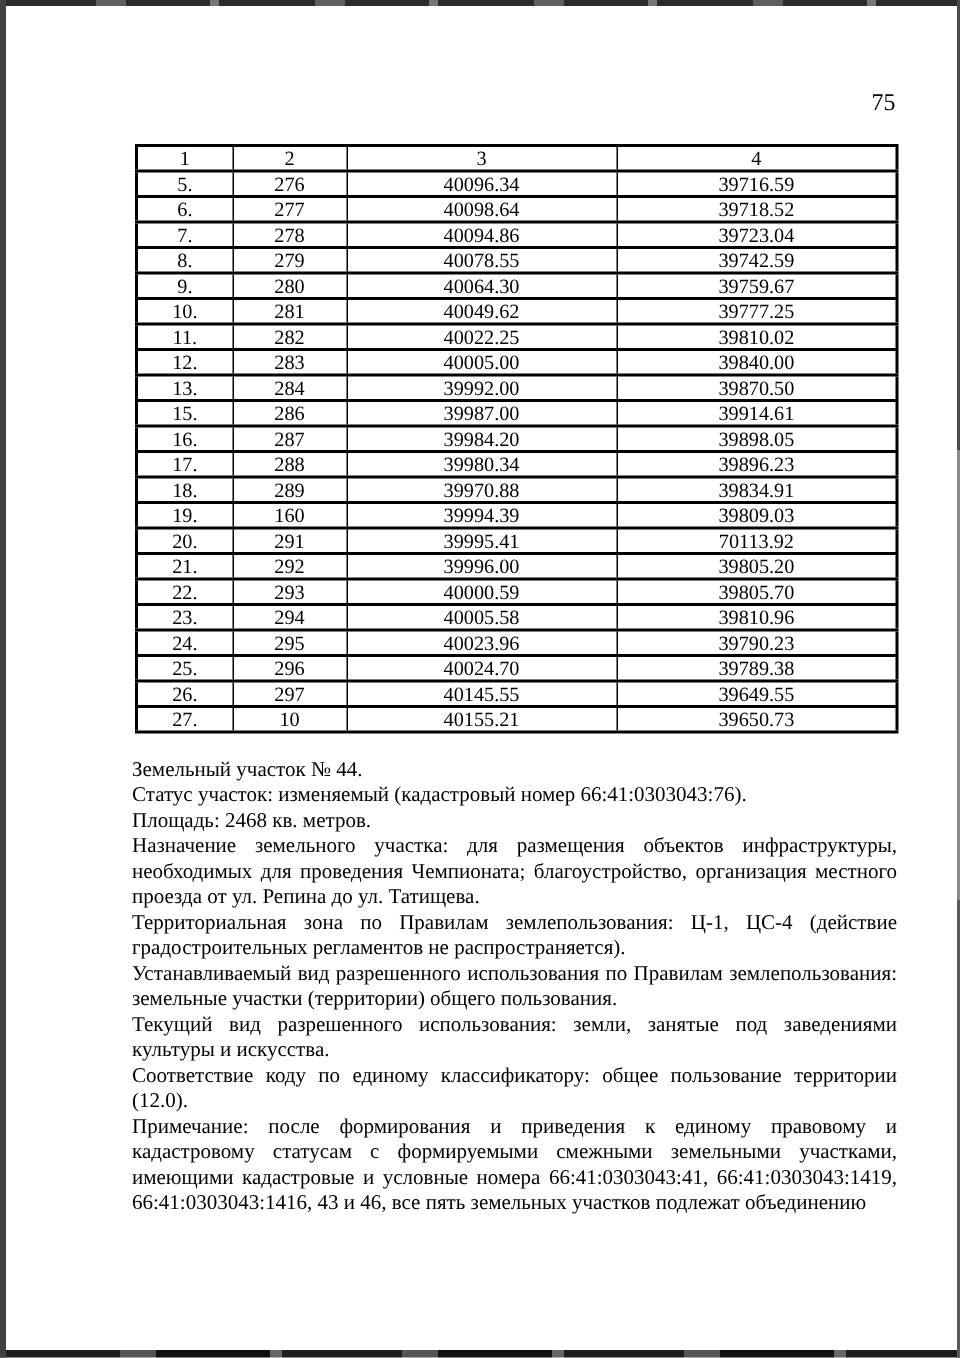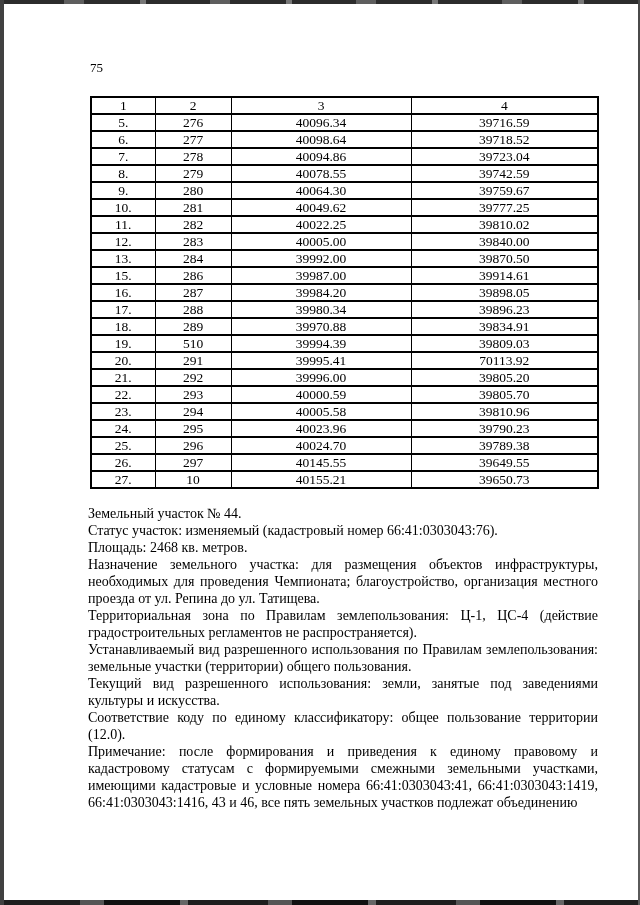--- a/index.html
+++ b/index.html
@@ -26,22 +26,22 @@
     background: #414141;
   }
   .scan-border.right {
     top: 0; right: 0; width: 2px; height: 905px;
     background: linear-gradient(180deg, #4a4a4a 0 300px, #8a8a8a 300px 600px, #5a5a5a 600px 905px);
   }
 
   .page-number {
     position: absolute;
     top: 60px; left: 90px; width: 507px;
-    text-align: left;
-    font-size: 13px;
+    text-align: right;
+    font-size: 16px;
   }
 
   table.coords {
     position: absolute;
     top: 96px; left: 90px;
     width: 507px;
     border-collapse: collapse;
     table-layout: fixed;
     border: 2px solid #000;
     font-size: 13.5px;
@@ -174,21 +174,21 @@
           <td>39896.23</td>
         </tr>
         <tr>
           <td>18.</td>
           <td>289</td>
           <td>39970.88</td>
           <td>39834.91</td>
         </tr>
         <tr>
           <td>19.</td>
-          <td>510</td>
+          <td>160</td>
           <td>39994.39</td>
           <td>39809.03</td>
         </tr>
         <tr>
           <td>20.</td>
           <td>291</td>
           <td>39995.41</td>
           <td>70113.92</td>
         </tr>
         <tr>

